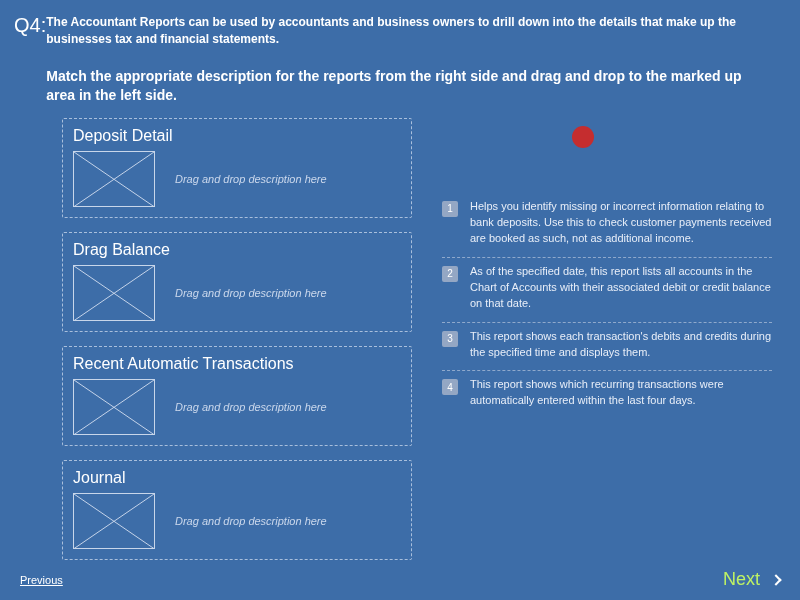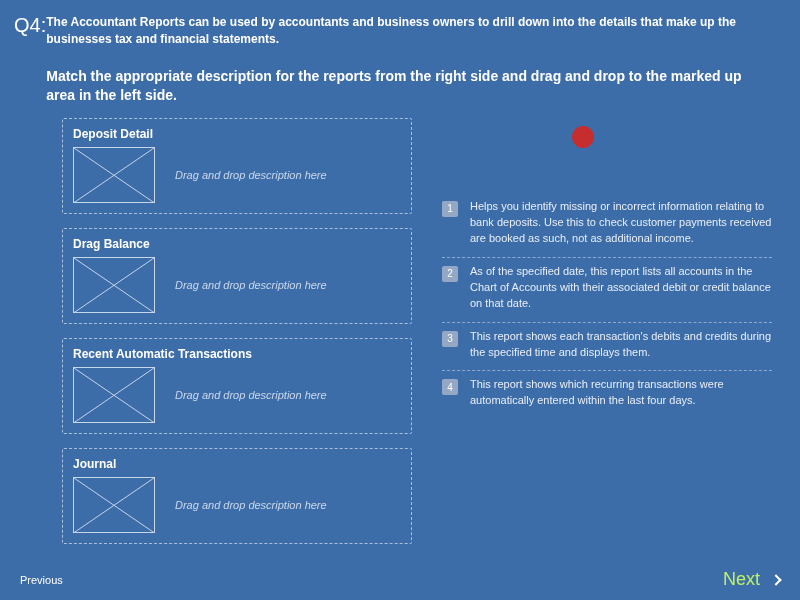--- a/index.html
+++ b/index.html
@@ -41,22 +41,22 @@
     gap: 30px;
   }
   .left-col { flex: 0 0 350px; }
   .drop-card {
     border: 1px dashed #a9bfdc;
     border-radius: 2px;
     padding: 8px 10px 10px 10px;
     margin-bottom: 14px;
   }
   .drop-card-title {
-    font-size: 12px;
-    font-weight: bold;
+    font-size: 16px;
+    font-weight: normal;
     margin-bottom: 6px;
   }
   .drop-card-body {
     display: flex;
     align-items: center;
     gap: 20px;
   }
   .ph-box {
     width: 82px;
     height: 56px;
@@ -114,20 +114,21 @@
     bottom: 10px;
     left: 0;
     right: 0;
     display: flex;
     justify-content: space-between;
     align-items: center;
     padding: 0 20px;
   }
   .prev {
     font-size: 11px;
+    text-decoration: underline;
     color: #fff;
     cursor: pointer;
   }
   .next {
     font-size: 18px;
     color: #bef264;
     cursor: pointer;
     display: flex;
     align-items: center;
     gap: 12px;

